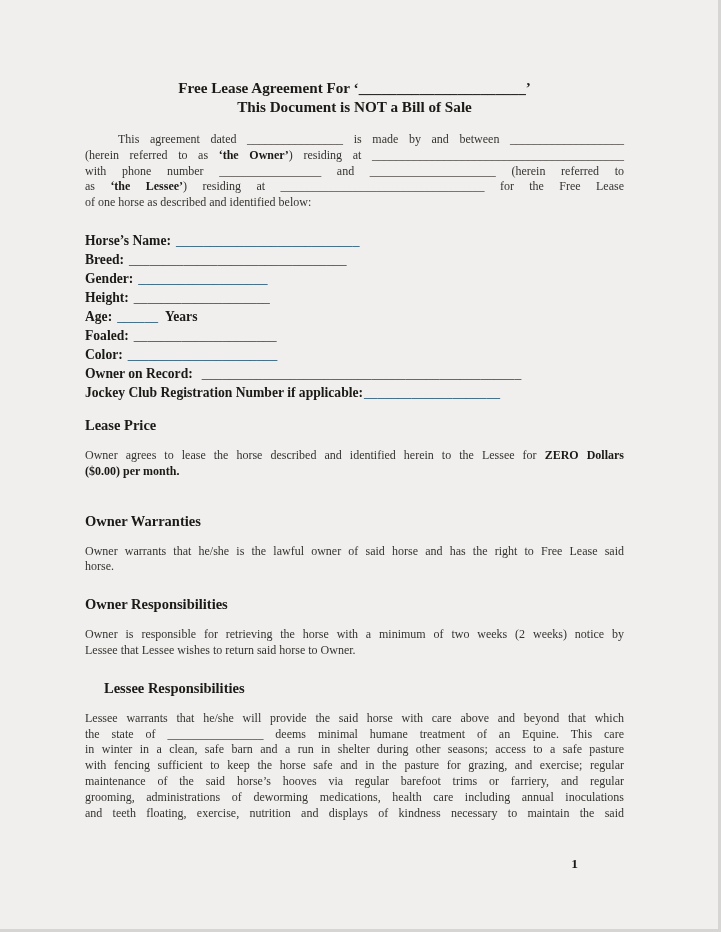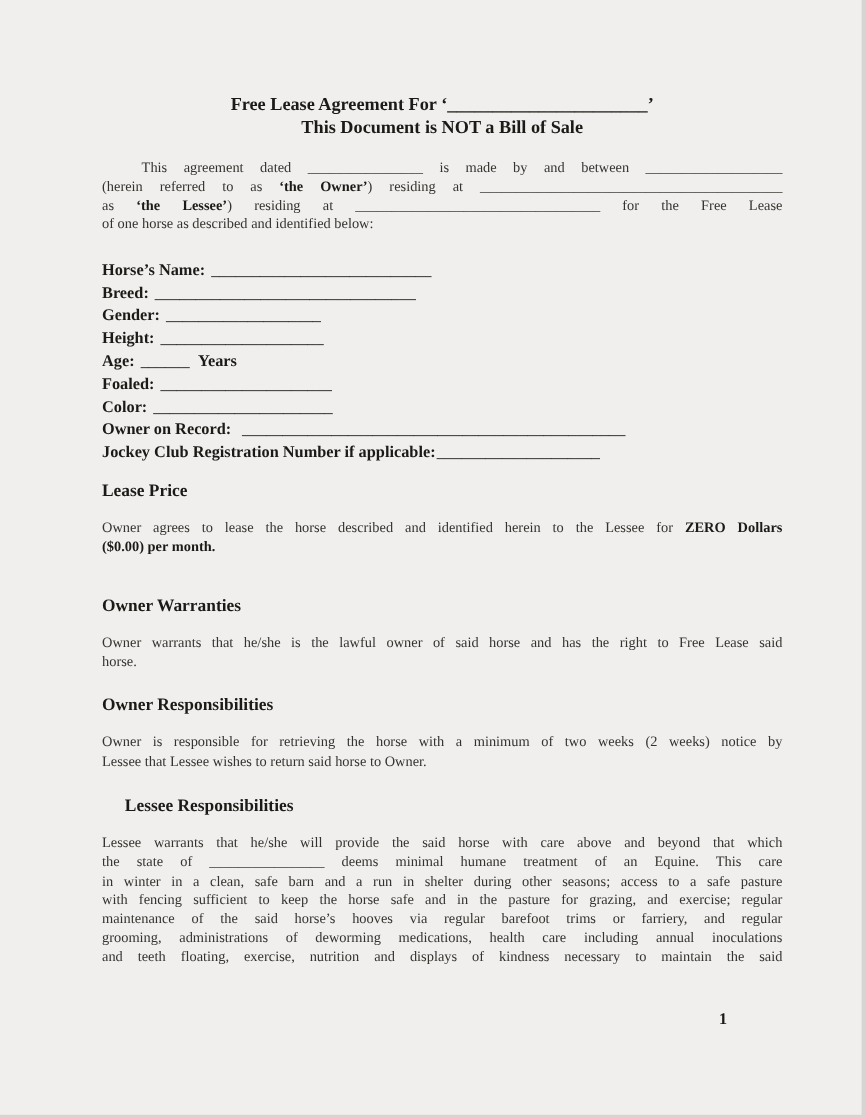--- a/index.html
+++ b/index.html
@@ -10,21 +10,21 @@
     background: #f0efed;
     border-right: 3px solid #d6d5d3;
     border-bottom: 3px solid #d6d5d3;
     font-family: "Liberation Serif", serif;
     overflow: hidden;
   }
   .doc {
     box-sizing: border-box;
     width: 100%;
     height: 100%;
-    padding: 78px 66px 0 85px;
+    padding: 78px 94px 0 85px;
     color: #35332f;
   }
   b, strong, h2 { color: #1b1a17; }
   .title {
     text-align: center;
     font-weight: bold;
     font-size: 15.2px;
     line-height: 19px;
     color: #1b1a17;
   }
@@ -33,21 +33,21 @@
   .ll { text-align: left; }
   .indent { text-indent: 33px; }
   .intro { margin-top: 16px; }
   .horse {
     margin-top: 20px;
     font-size: 13.6px;
     line-height: 19px;
     font-weight: bold;
     color: #1b1a17;
   }
-  .hrow .blank { font-weight: normal; color: #000000; margin-left: 5px; }
+  .hrow .blank { font-weight: normal; color: #0c4a6e; margin-left: 5px; }
   .hrow.nogap .blank { margin-left: 1px; }
   .hrow.widegap .blank { margin-left: 9px; }
   .hrow .suffix { margin-left: 7px; }
   h2 {
     font-size: 14.5px;
     line-height: 18px;
     margin: 0;
     font-weight: bold;
   }
   .h-lease { margin-top: 14px; }
@@ -70,20 +70,21 @@
 <div class="doc">
 
   <header>
     <div class="title"><span>Free Lease Agreement For ‘</span><span>______________________</span><span>’</span></div>
     <div class="title">This Document is NOT a Bill of Sale</div>
   </header>
 
   <div class="para intro">
     <div class="jl indent"><span>This agreement dated </span><span>________________</span><span> is made by and between </span><span>___________________</span></div>
     <div class="jl"><span>(herein referred to as </span><b>‘the Owner’</b><span>) residing at </span><span>__________________________________________</span></div>
+    <div class="jl"><span>with phone number </span><span>_________________</span><span> and </span><span>_____________________</span><span> (herein referred to</span></div>
     <div class="jl"><span>as </span><b>‘the Lessee’</b><span>) residing at </span><span>__________________________________</span><span> for the Free Lease</span></div>
     <div class="ll">of one horse as described and identified below:</div>
   </div>
 
   <div class="horse">
     <div class="hrow"><b>Horse’s Name:</b><span class="blank">___________________________</span></div>
     <div class="hrow"><b>Breed:</b><span class="blank">________________________________</span></div>
     <div class="hrow"><b>Gender:</b><span class="blank">___________________</span></div>
     <div class="hrow"><b>Height:</b><span class="blank">____________________</span></div>
     <div class="hrow"><b>Age:</b><span class="blank">______</span><b class="suffix">Years</b></div>

